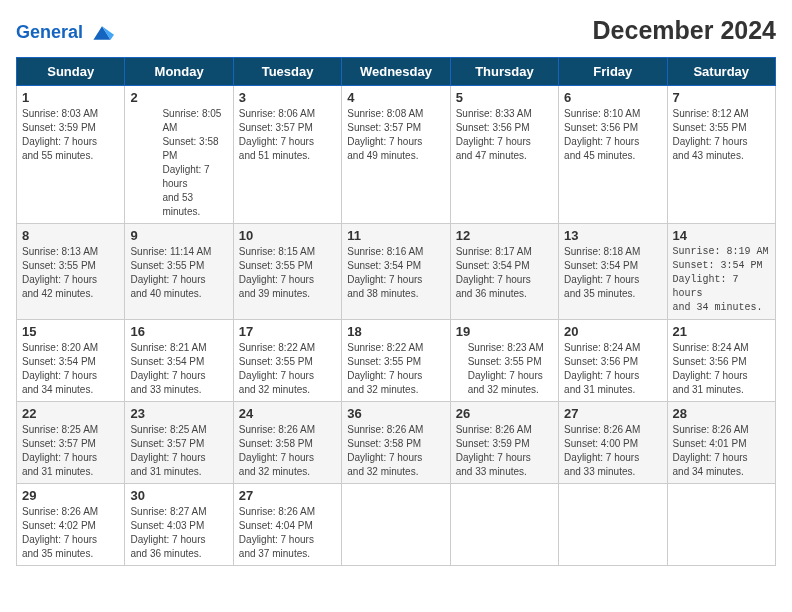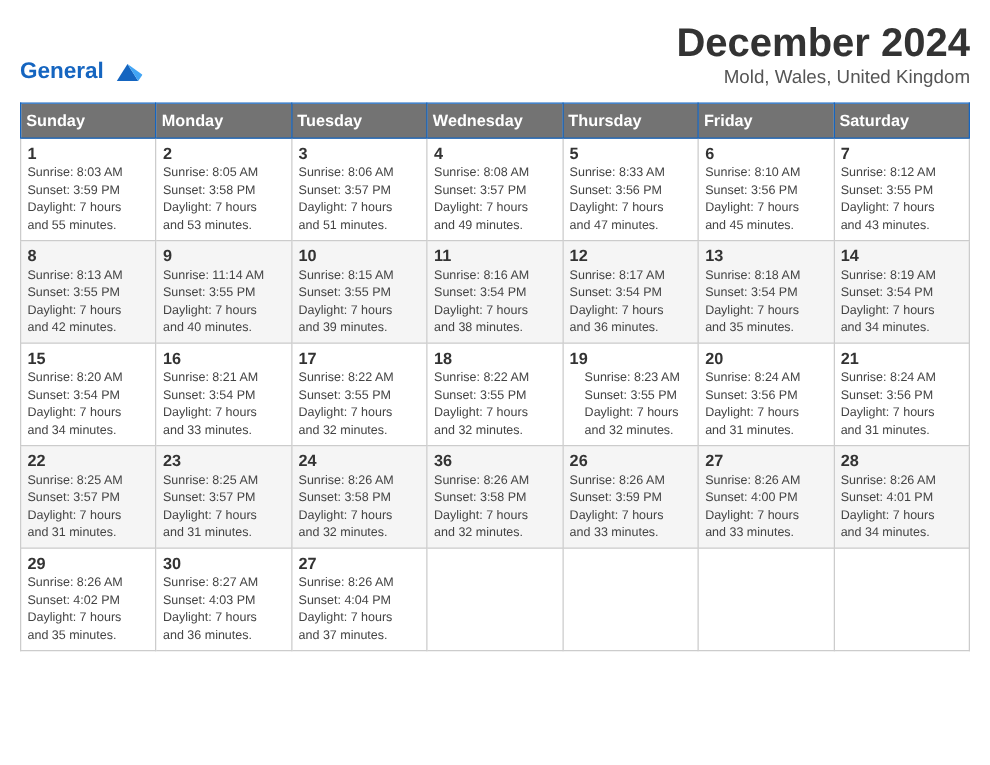--- a/index.html
+++ b/index.html
@@ -31,39 +31,39 @@
     }
     .logo-icon {
       width: 24px;
       height: 24px;
       margin-left: 2px;
     }
     .title-block {
       text-align: right;
     }
     .month-title {
-      font-size: 32px;
+      font-size: 25px;
       font-weight: bold;
       color: #333;
     }
     .location {
       font-size: 15px;
       color: #555;
     }
     table {
       width: 100%;
       border-collapse: collapse;
     }
     thead tr th {
-      background-color: #737373;
+      background-color: #0c4a6e;
       color: #fff;
       font-size: 13px;
       font-weight: bold;
       padding: 6px 4px;
-      text-align: left;
+      text-align: center;
       border: 1px solid #1565c0;
     }
     tbody tr td {
       border: 1px solid #ccc;
       vertical-align: top;
       padding: 4px 5px;
       font-size: 10.5px;
       color: #333;
       min-height: 80px;
       width: 14.28%;
@@ -97,21 +97,20 @@
         <span>General</span>
         <svg class="logo-icon" viewBox="0 0 28 24" style="display:inline-block;vertical-align:middle;">
           <polygon points="4,20 14,4 24,20" fill="#1565c0"></polygon>
           <polygon points="14,4 24,20 28,14" fill="#42a5f5"></polygon>
         </svg>
       </div>
     </div>
   </div>
   <div class="title-block">
     <div class="month-title">December 2024</div>
-    <div class="location">Mold, Wales, United Kingdom</div>
   </div>
 </div>
 
 <table>
   <thead>
     <tr id="thead-row">
     <th>Sunday</th>
         <th>Monday</th>
         <th>Tuesday</th>
         <th>Wednesday</th>
@@ -124,21 +123,21 @@
   <tr>
         <td>
           <span class="day-num">1</span>
           <div class="day-info" style="white-space: pre-line;">Sunrise: 8:03 AM
 Sunset: 3:59 PM
 Daylight: 7 hours
 and 55 minutes.</div>
         </td>
         <td>
           <span class="day-num">2</span>
-          <div class="day-info" style="white-space: pre-line;">Sunrise: 8:05 AM
+          <div class="day-info" style="white-space: pre-line; margin-left: 32px;">Sunrise: 8:05 AM
 Sunset: 3:58 PM
 Daylight: 7 hours
 and 53 minutes.</div>
         </td>
         <td>
           <span class="day-num">3</span>
           <div class="day-info" style="white-space: pre-line;">Sunrise: 8:06 AM
 Sunset: 3:57 PM
 Daylight: 7 hours
 and 51 minutes.</div>
@@ -210,21 +209,21 @@
         </td>
         <td>
           <span class="day-num">13</span>
           <div class="day-info" style="white-space: pre-line;">Sunrise: 8:18 AM
 Sunset: 3:54 PM
 Daylight: 7 hours
 and 35 minutes.</div>
         </td>
         <td>
           <span class="day-num">14</span>
-          <div class="day-info" style="white-space: pre-line;">Sunrise: 8:19 AM
+          <div class="day-info" style="white-space: pre-line; font-family: Liberation Mono, monospace;">Sunrise: 8:19 AM
 Sunset: 3:54 PM
 Daylight: 7 hours
 and 34 minutes.</div>
         </td>
       </tr>
       <tr>
         <td>
           <span class="day-num">15</span>
           <div class="day-info" style="white-space: pre-line;">Sunrise: 8:20 AM
 Sunset: 3:54 PM

